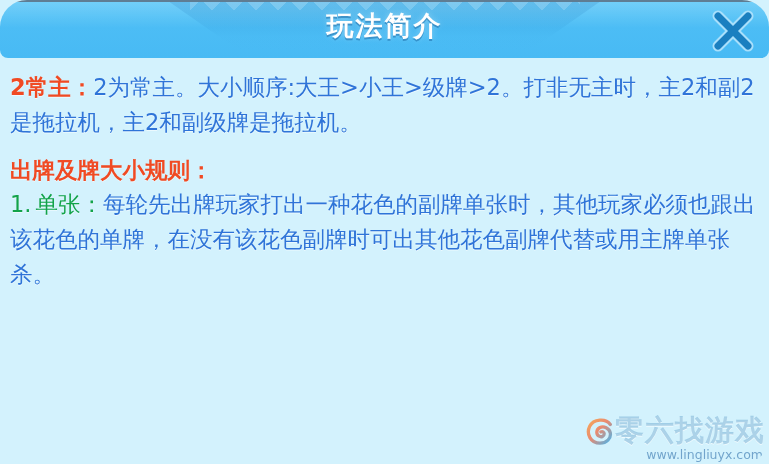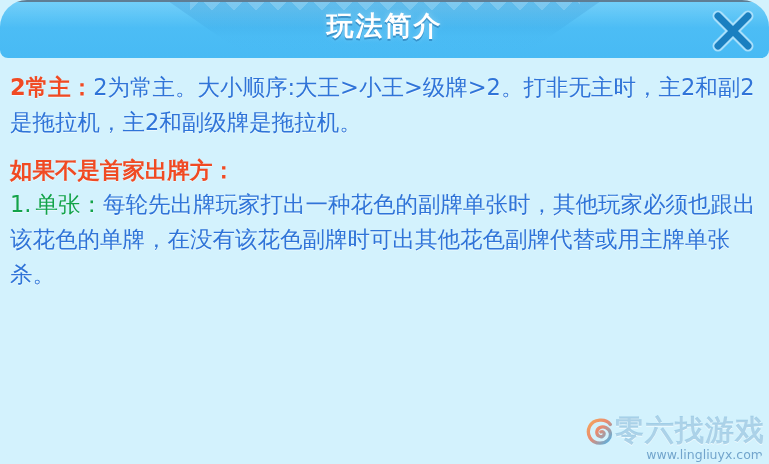--- a/index.html
+++ b/index.html
@@ -197,21 +197,21 @@
       </svg>
     </div>
   </div>
 
   <div id="content">
 
     <p class="para"><span class="heading-inline">2常主：</span><span>2为常主。大小顺序:大王&gt;小王&gt;级牌&gt;2。打非无主时，主2和副2是拖拉机，主2和副级牌是拖拉机。</span></p>
 
     <div class="spacer-sm"></div>
 
-    <p class="heading">如果不是首家出牌方：</p>
+    <p class="heading">出牌及牌大小规则：</p>
 
 
     <div class="list-row"><span class="li-num">1.</span><span class="li-term">单张：</span><span>每轮先出牌玩家打出一种花色的副牌单张时，其他玩家必须也跟出该花色的单牌，在没有该花色副牌时可出其他花色副牌代替或用主牌单张杀。</span></div>
 
     <div id="watermark">
       <div id="wm-row">
         <svg id="wm-logo" viewBox="0 0 64 64">
           <defs>
             <linearGradient id="swirlgrad" x1="0" y1="0" x2="1" y2="1">
               <stop offset="0%" stop-color="#f5a85c"></stop>

